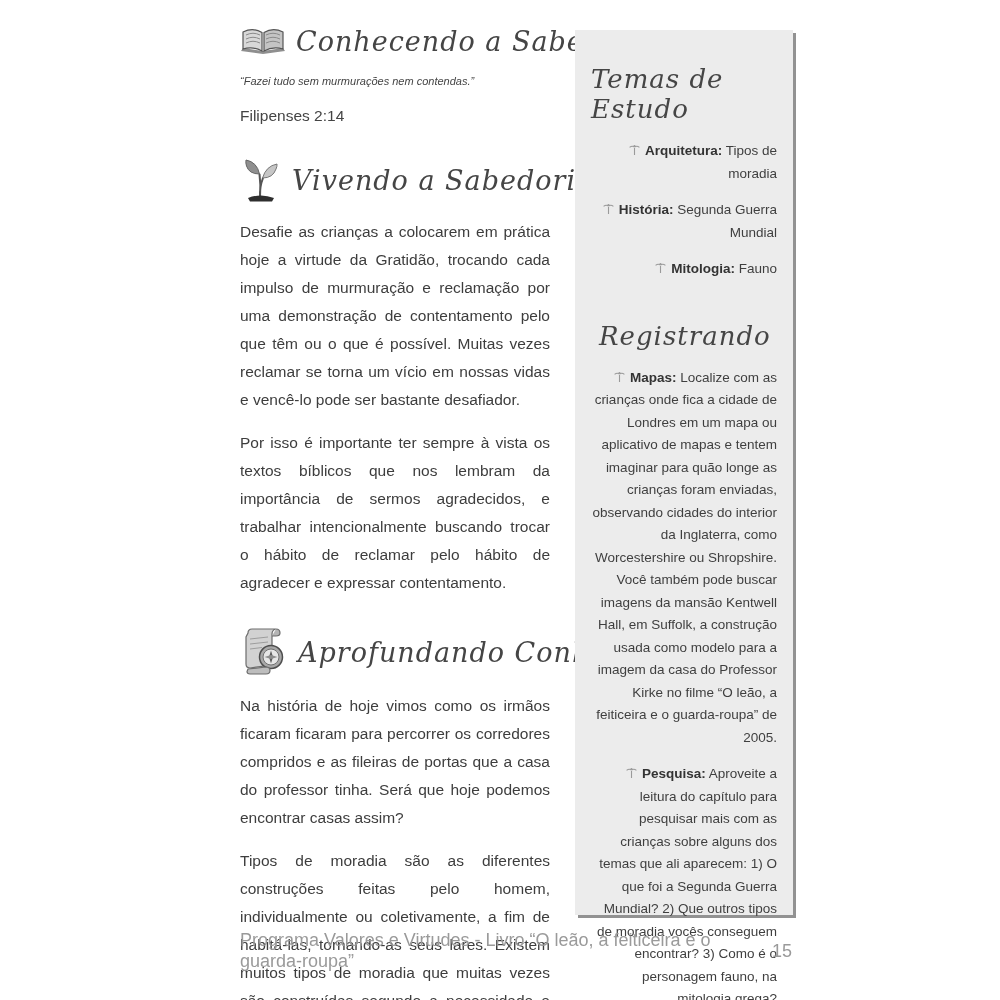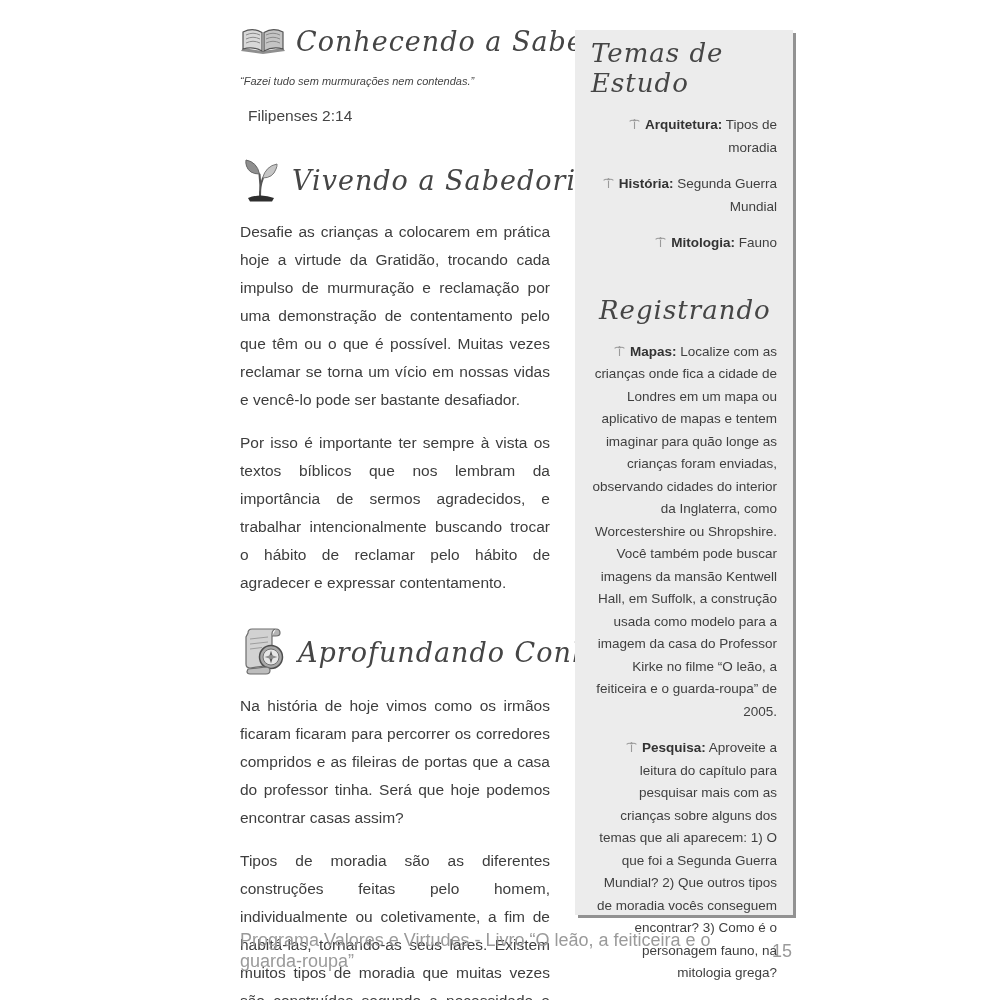--- a/index.html
+++ b/index.html
@@ -37,41 +37,41 @@
   .icon { display: inline-flex; flex: 0 0 auto; }
   .quote {
     font-style: italic;
     font-size: 11px;
     color: #444;
     margin: 18px 0 0 0;
   }
   .reference {
     font-size: 15.5px;
     color: #444;
-    margin: 20px 0 0 8px;
+    margin: 20px 0 0 0;
   }
   .body-par {
     font-size: 15.5px;
     line-height: 28px;
     text-align: justify;
     color: #3d3d3d;
     margin: 15px 16px 0 0;
   }
   .hdr-living { margin-top: 32px; }
   .hdr-deepening { margin-top: 30px; }
 
   
   .sidebar {
     position: absolute;
     left: 575px; top: 30px;
     width: 218px;
     height: 885px;
     background: #ececec;
     box-shadow: 3px 3px 0 rgba(110,110,110,0.75);
-    padding: 2px 16px 18px 16px;
+    padding: 28px 16px 18px 16px;
   }
   .sidebar-title {
     font-family: "DejaVu Serif", serif;
     font-style: italic;
     font-size: 26px;
     color: #454545;
     letter-spacing: 1px;
     margin: 6px 0 16px 0;
   }
   .sidebar-title.registering { margin-top: 40px; margin-left: 8px; }

